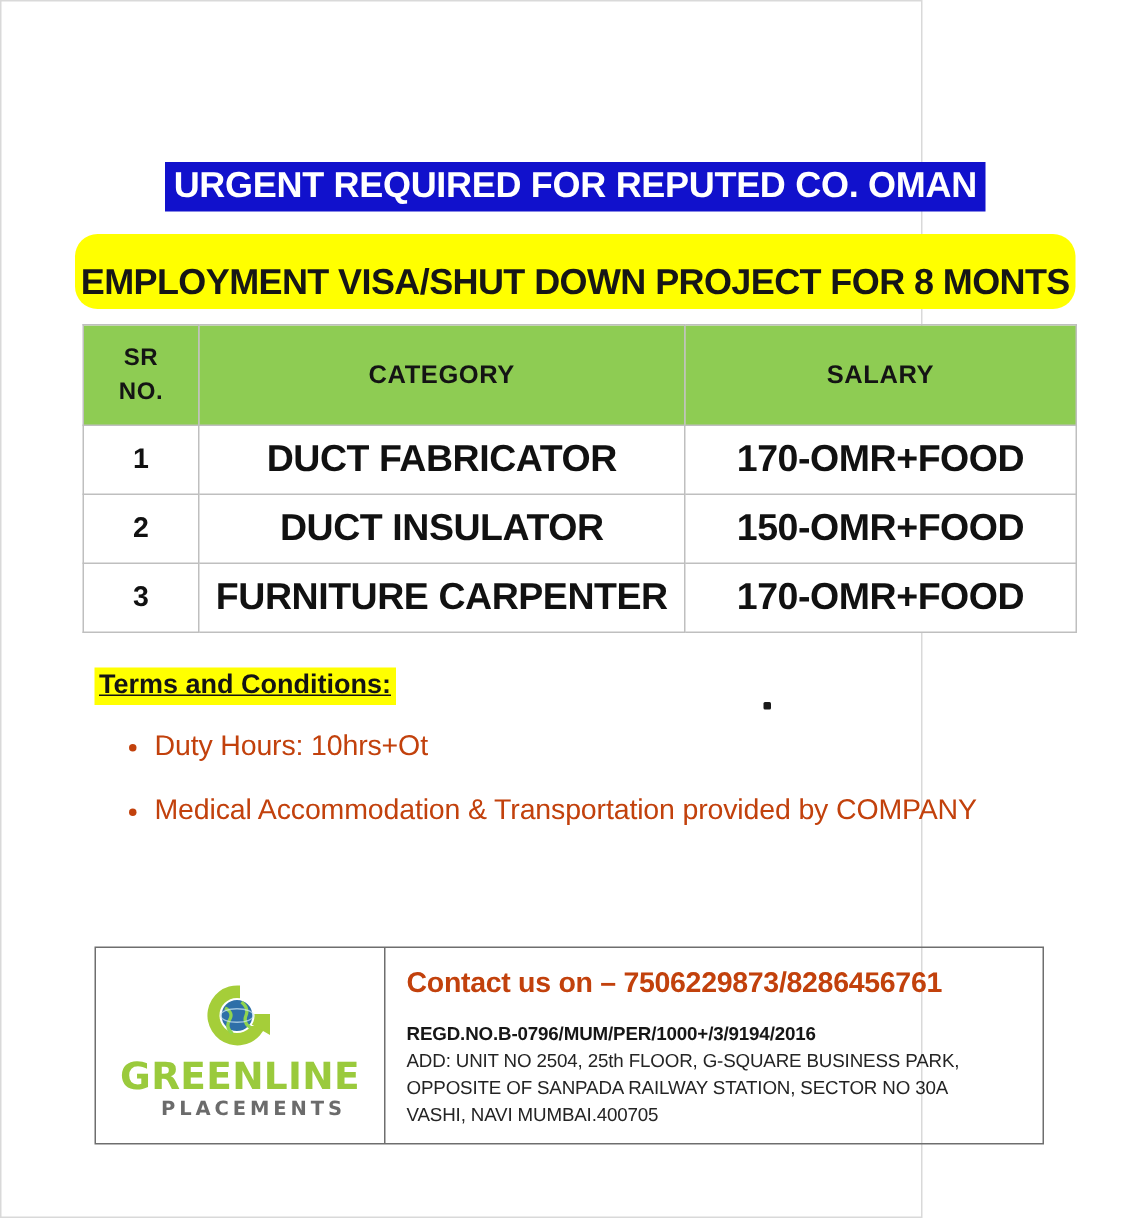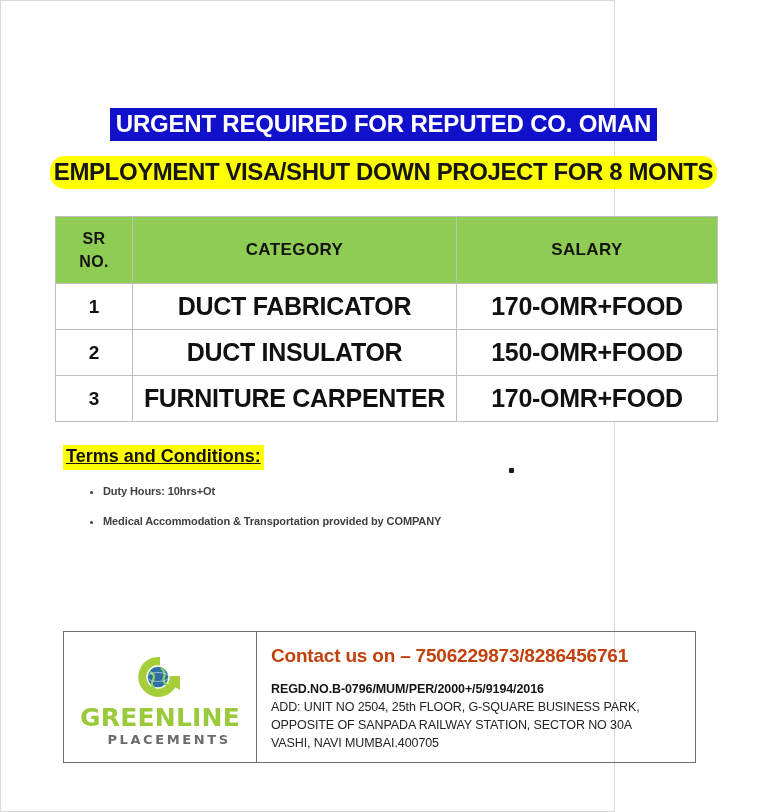--- a/index.html
+++ b/index.html
@@ -50,21 +50,21 @@
     width: 765px;
     text-align: center;
   }
   .heading-yellow {
     display: inline-block;
     background: #FFFF00;
     color: #161616;
     font-size: 24px;
     font-weight: bold;
     letter-spacing: -0.4px;
-    padding: 3px 4px 4px 4px;
+    padding: 20px 4px 4px 4px;
     line-height: 1.08;
     white-space: nowrap;
     border-radius: 15px;
   }
 
   
   .job-table {
     position: absolute;
     left: 54px;
     top: 215px;
@@ -137,23 +137,23 @@
   .terms-list {
     position: absolute;
     left: 70px;
     top: 482px;
     width: 590px;
     margin: 0;
     padding: 0 0 0 32px;
     list-style: disc;
   }
   .terms-list li {
-    font-size: 11px;
-    font-weight: bold;
-    color: #404040;
+    font-size: 19px;
+    font-weight: normal;
+    color: #c2410c;
     line-height: 1.62;
     margin-bottom: 12px;
     letter-spacing: -0.1px;
   }
 
   
   .contact-box {
     position: absolute;
     left: 62px;
     top: 630px;
@@ -302,19 +302,19 @@
           <path d="M29 16 q5 4 3 9 q-2 5 3 8" fill="none" stroke="#8FD44E" stroke-width="2.2"></path>
           <ellipse cx="26" cy="25" rx="11" ry="4.5" fill="none" stroke="#cfe8f5" stroke-width="0.9" opacity="0.7"></ellipse>
         </svg>
       </div>
       <div class="logo-wordmark">GREENLINE</div>
       <div class="logo-subwordmark">PLACEMENTS</div>
     </div>
 
     <div class="contact-pane">
       <div class="contact-head">Contact us on – 7506229873/8286456761</div>
-      <div class="contact-regd">REGD.NO.B-0796/MUM/PER/2000+/5/9194/2016</div>
+      <div class="contact-regd">REGD.NO.B-0796/MUM/PER/1000+/3/9194/2016</div>
       <div class="contact-addr">ADD: UNIT NO 2504, 25th FLOOR, G-SQUARE BUSINESS PARK, OPPOSITE OF SANPADA RAILWAY STATION, SECTOR NO 30A VASHI, NAVI MUMBAI.400705</div>
     </div>
 
   </div>
 
 </div>
 
 </body></html>

